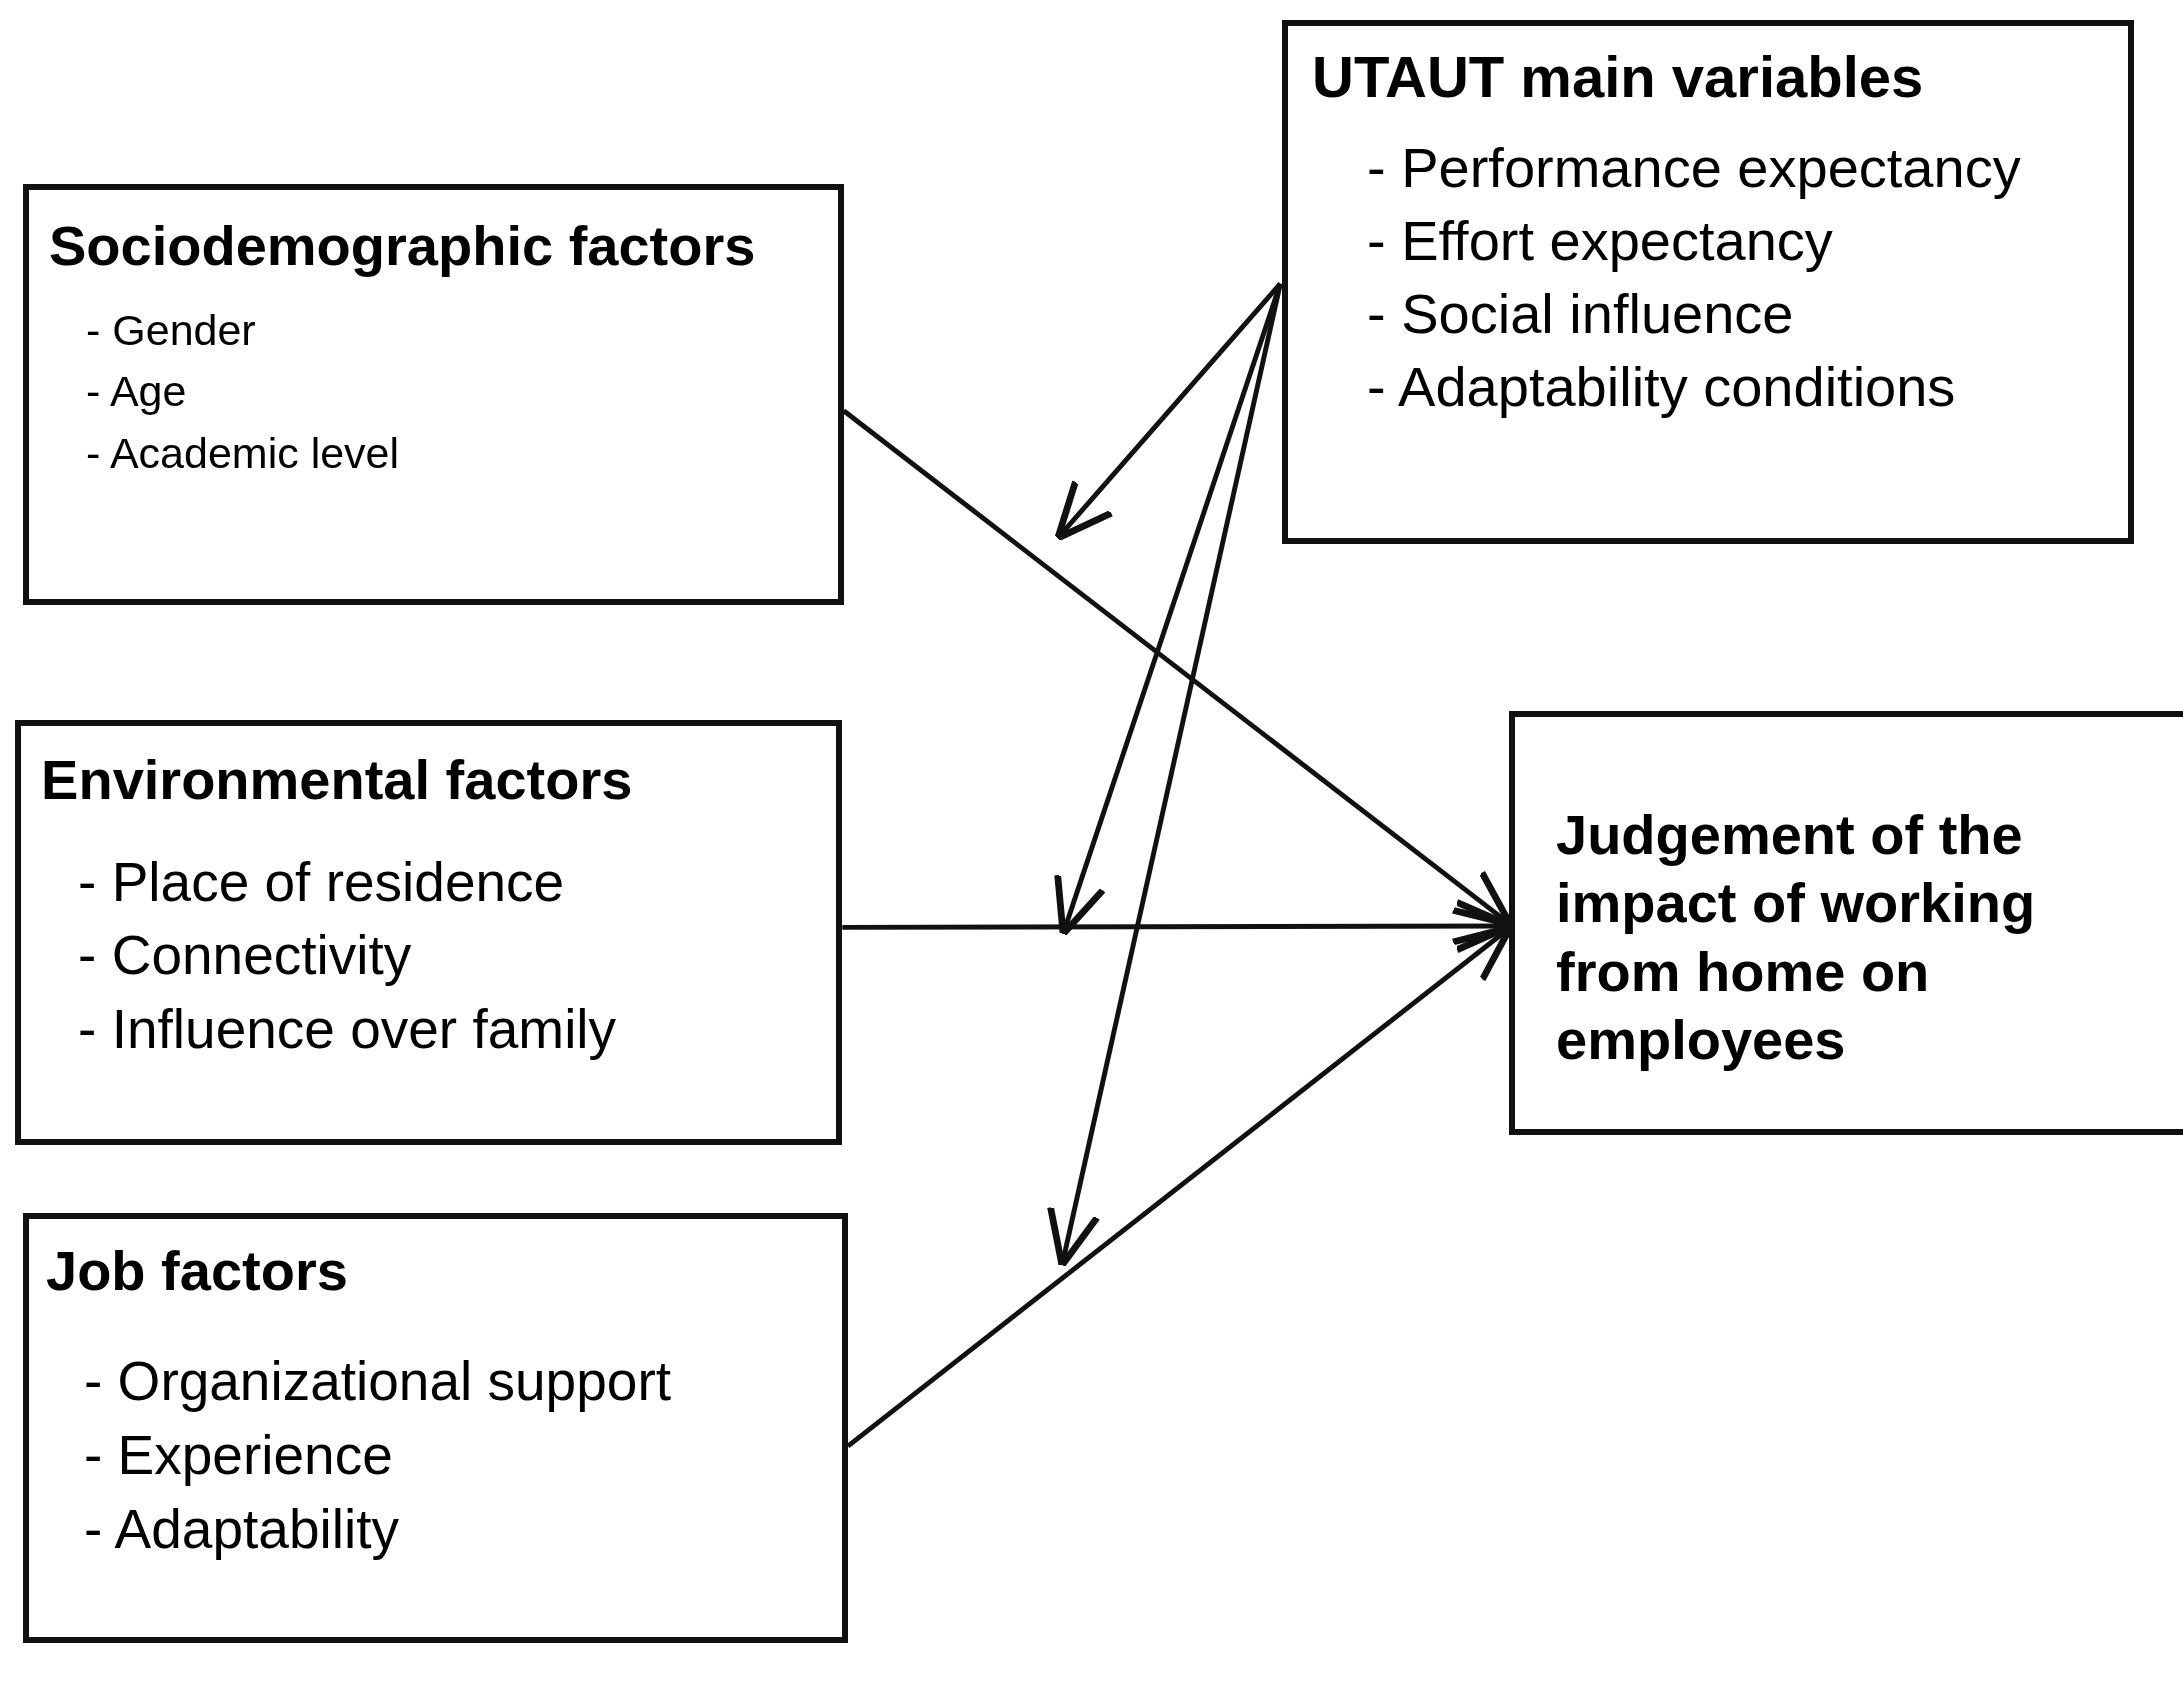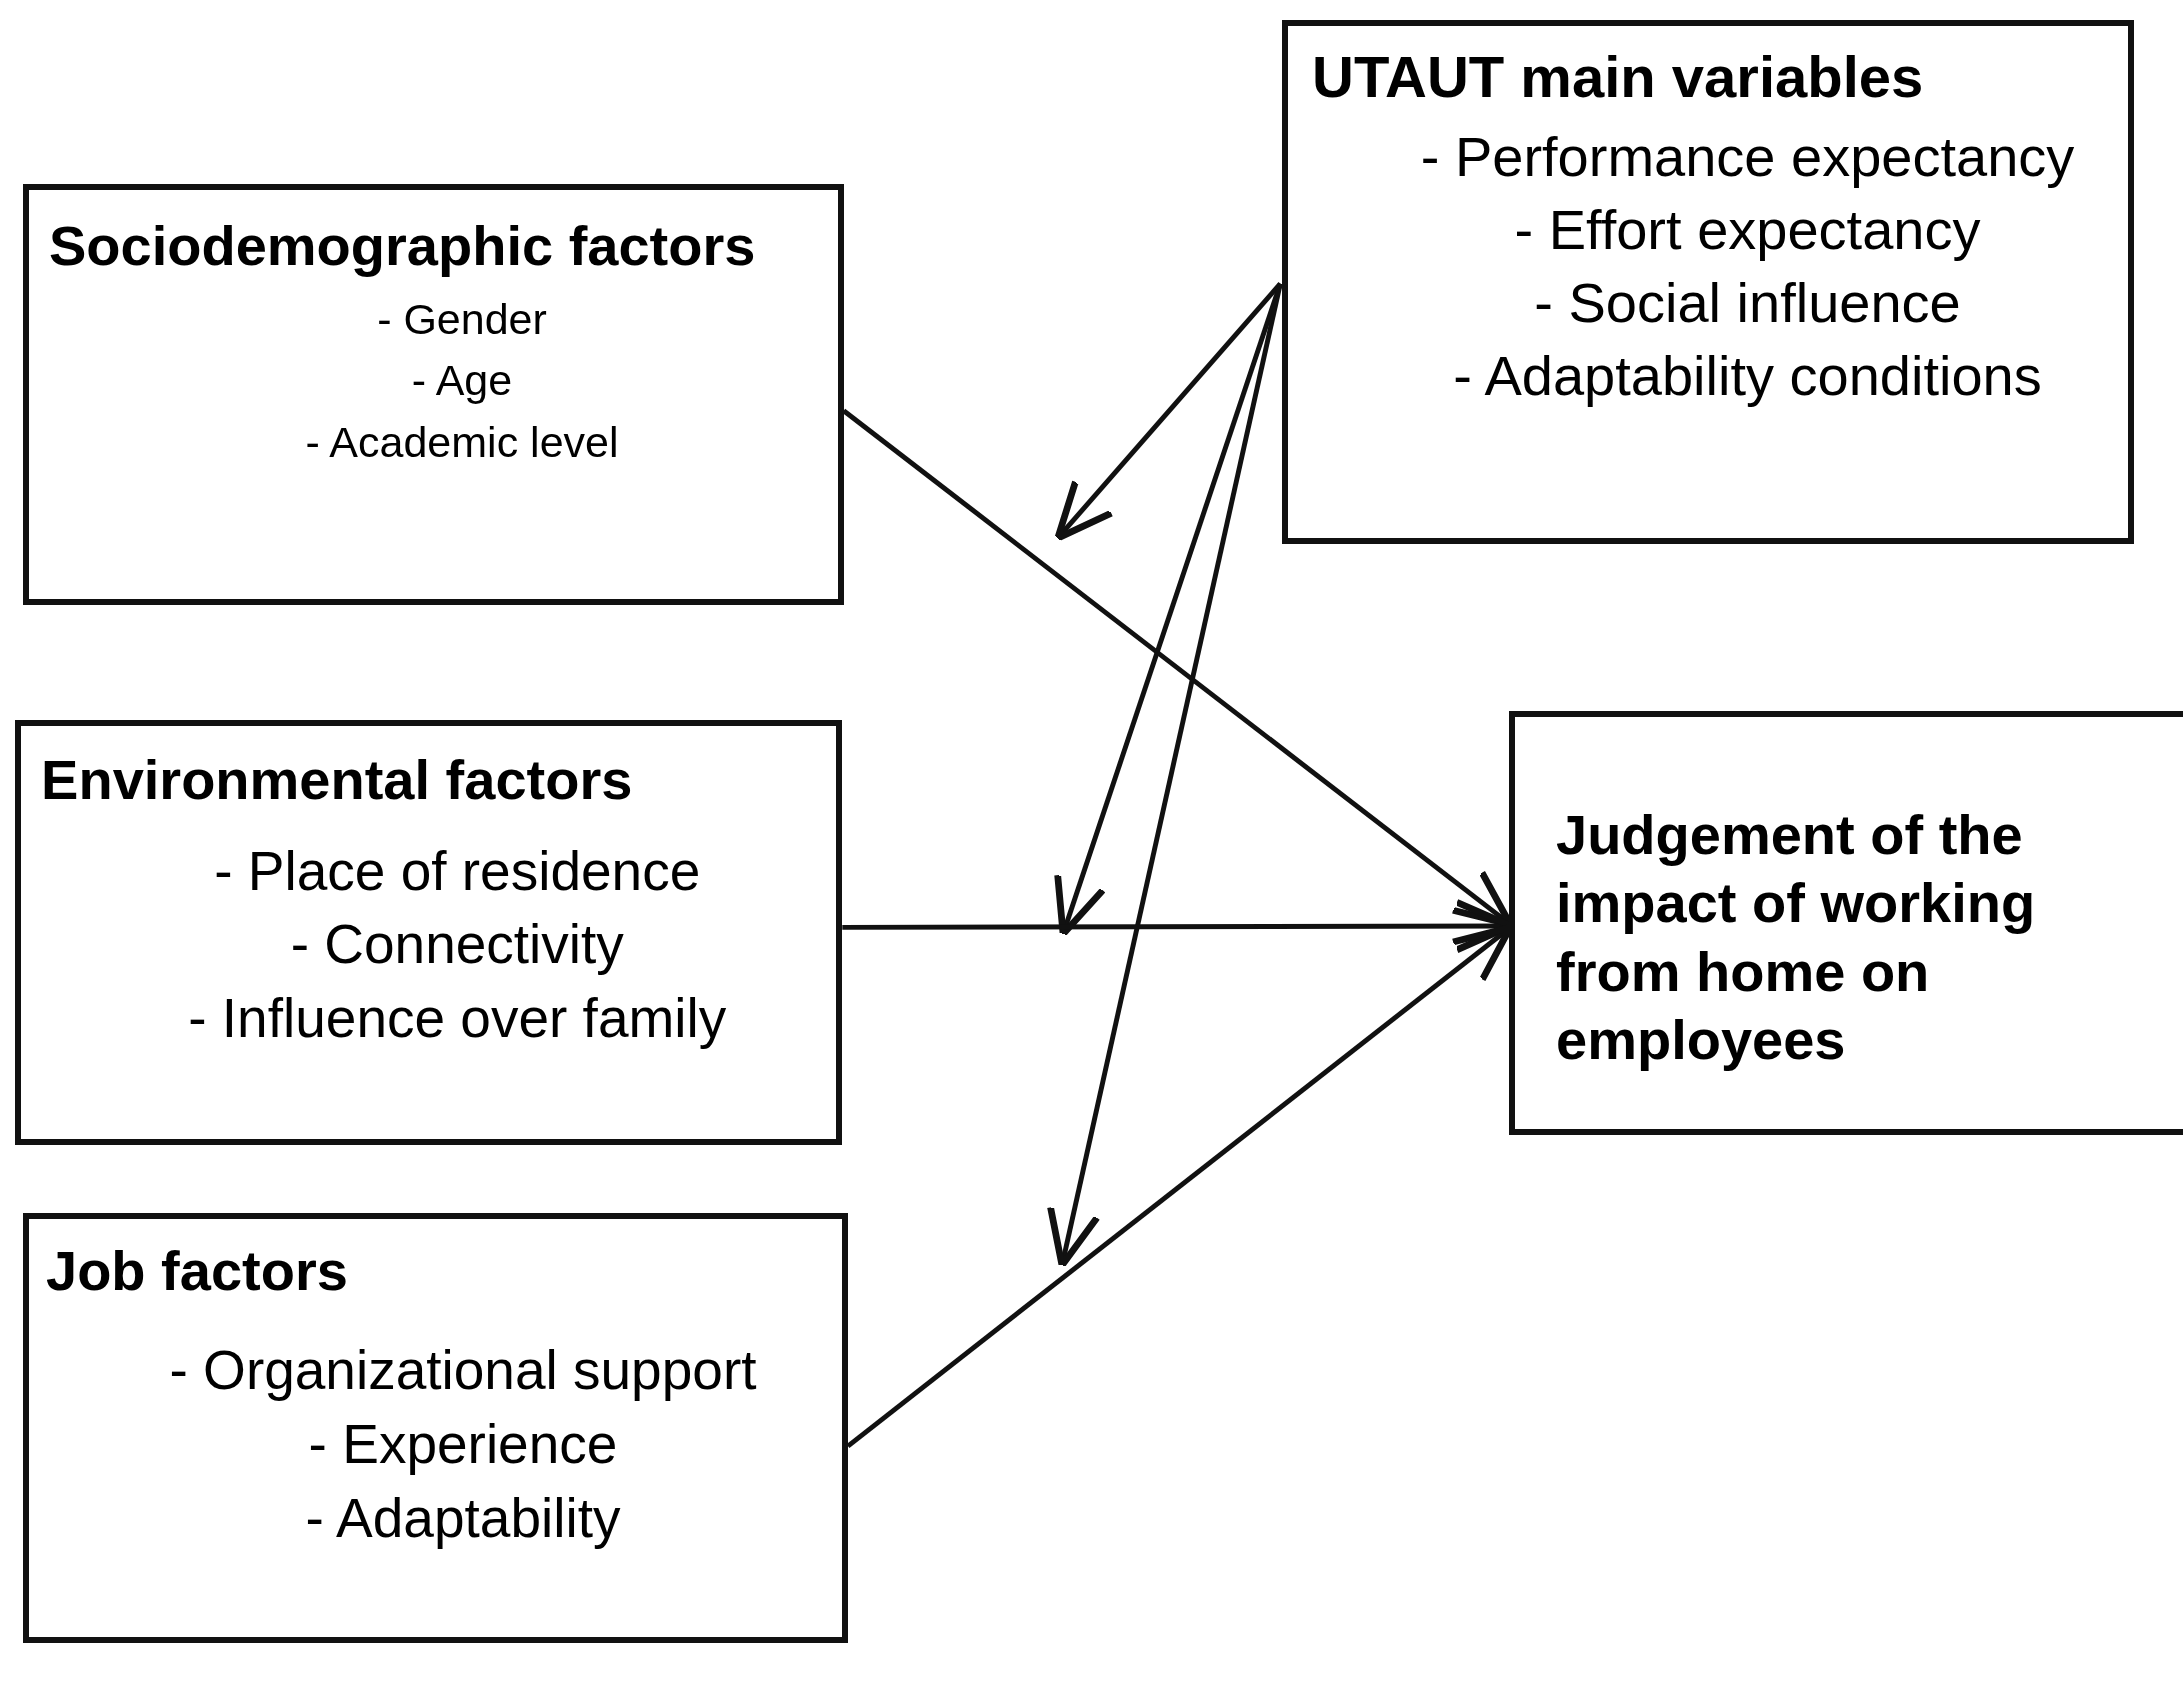--- a/index.html
+++ b/index.html
@@ -27,36 +27,36 @@
     pointer-events: none;
   }
   .node {
     position: absolute;
     box-sizing: border-box;
     background: #ffffff;
     border: 6.3px solid #111111;
     display: flex;
     flex-direction: column;
     justify-content: flex-start;
+    gap: 11px;
   }
   .node-title {
     font-weight: bold;
     color: #000000;
     line-height: 1.12;
   }
   .node-items {
     list-style: none;
     margin: 0;
     padding: 0;
   }
   .node-items li {
     color: #000000;
     line-height: 1.12;
     white-space: nowrap;
-    text-align: center;
   }
 
   
   #node-utaut {
     left: 1282px;
     top: 19.7px;
     width: 852px;
     height: 524px;
     padding: 19.7px 0 0 24px;
   }

